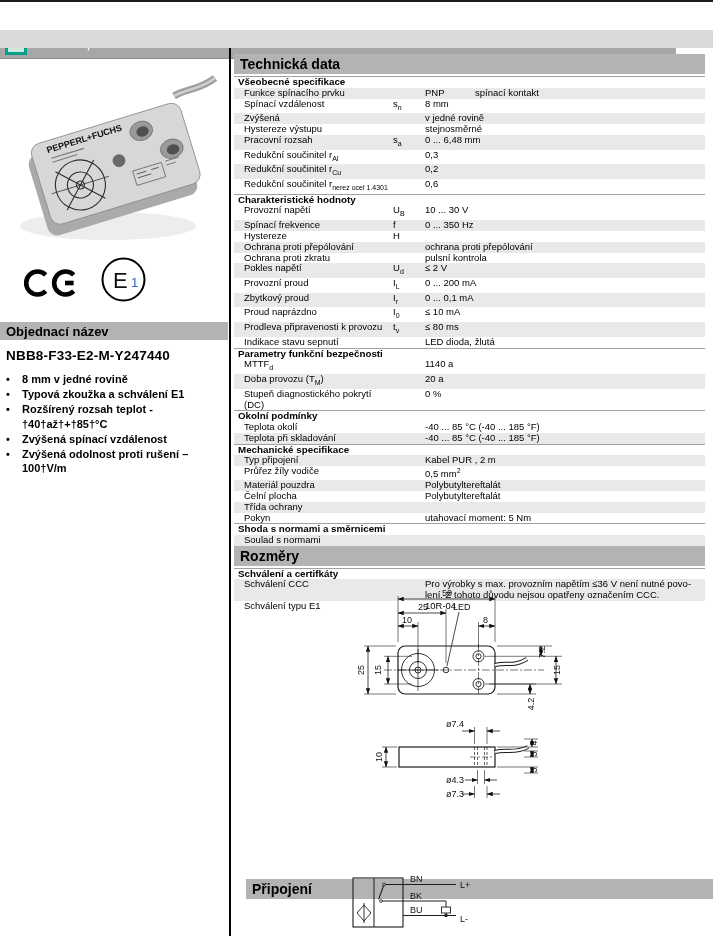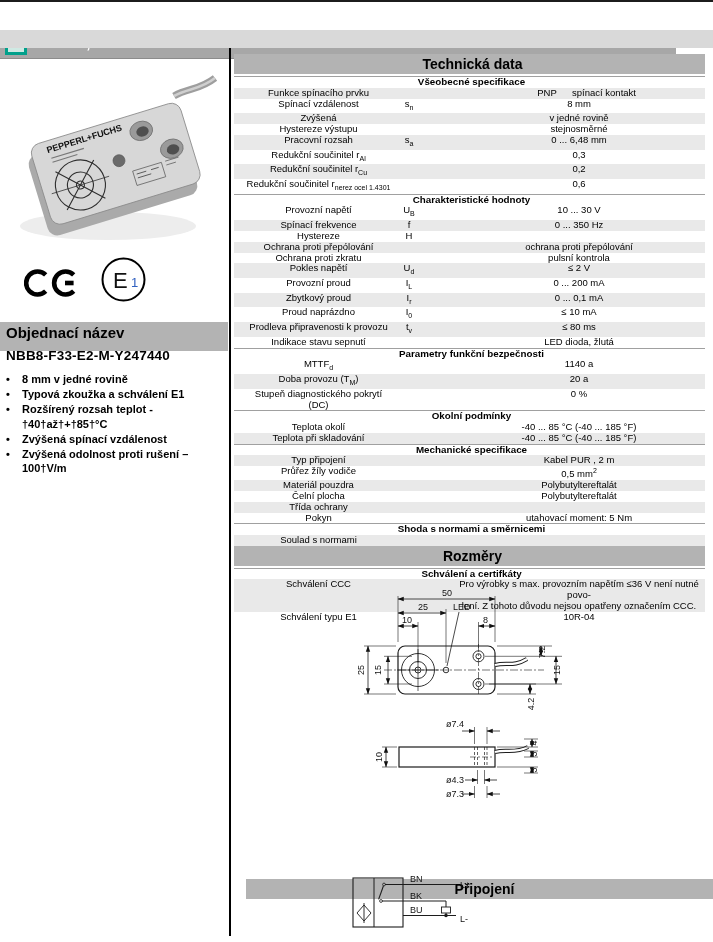--- a/index.html
+++ b/index.html
@@ -22,47 +22,47 @@
   .hdr-title{
     position:absolute;left:33px;top:4px;font-size:15px;font-weight:bold;color:#ffffff;
   }
   .hdr-part{
     position:absolute;right:8px;top:4px;font-size:15px;font-weight:bold;color:#ffffff;
   }
   .substrip{position:absolute;left:0;top:30px;width:713px;height:18px;background:#d9d9d9;}
   
   .divider{position:absolute;left:229px;top:48px;width:2px;height:888px;background:#000;}
   .leftcol{position:absolute;left:0;top:48px;width:228px;height:894px;}
-  .rightcol{position:absolute;left:234px;top:48px;width:471px;height:894px;text-align:center;}
+  .rightcol{position:absolute;left:234px;top:48px;width:471px;height:894px;}
   .secbar{
     background:#b3b3b3;font-weight:bold;color:#000;
     padding:2px 0 2px 6px;box-sizing:border-box;width:100%;
   }
   
   .sensor-img{position:absolute;left:8px;top:2px;width:212px;height:212px;}
   .marks{position:absolute;left:0px;top:208px;width:228px;height:52px;}
-  .ordbar{position:absolute;left:0;top:274px;width:228px;height:29px;font-size:15px;}
+  .ordbar{position:absolute;left:0;top:274px;width:228px;height:18px;font-size:13px;}
   .ordcode{position:absolute;left:6px;top:300px;font-size:13.5px;font-weight:bold;letter-spacing:0.2px;}
   .bullets{position:absolute;left:6px;top:324px;width:216px;}
   .bullet{display:flex;font-size:11px;font-weight:bold;line-height:14.2px;margin-bottom:1px;}
   .bullet .dot{width:16px;flex:none;}
   .bullet .btx{flex:1;}
   
   .techbar{position:absolute;left:0;top:6px;width:471px;height:20px;font-size:14px;}
   .techtable{position:absolute;left:0;top:28px;width:471px;}
   .sec{
     font-weight:bold;font-size:9.8px;line-height:10.8px;padding-left:4px;
     border-top:1px solid #a0a0a0;
   }
   .trow{display:flex;font-size:9.5px;line-height:10.8px;padding-left:10px;}
   .trow.ind2{padding-left:26px;}
   .trow .lbl{width:149px;flex:none;}
   .trow.ind2 .lbl{width:133px;}
   .trow .sym{width:32px;flex:none;}
-  .trow .val{flex:1;margin-left:28px;}
+  .trow .val{flex:1;}
   .trow .v1{display:inline-block;min-width:50px;}
   .trow.shade{background:#e9e9e9;}
   sub{font-size:7px;}
   sup{font-size:7px;}
   
   .dimsbar{position:absolute;left:0;top:498px;width:471px;height:20px;font-size:14px;}
   .dims-svg{position:absolute;left:0;top:520px;}
   .connbar{position:absolute;left:12px;top:787px;width:471px;height:20px;font-size:14px;margin-top:44px;}
   .conn-svg{position:absolute;left:0;top:808px;}
   .draw-text{font-size:9px;fill:#111;font-family:"Liberation Sans",sans-serif;}

